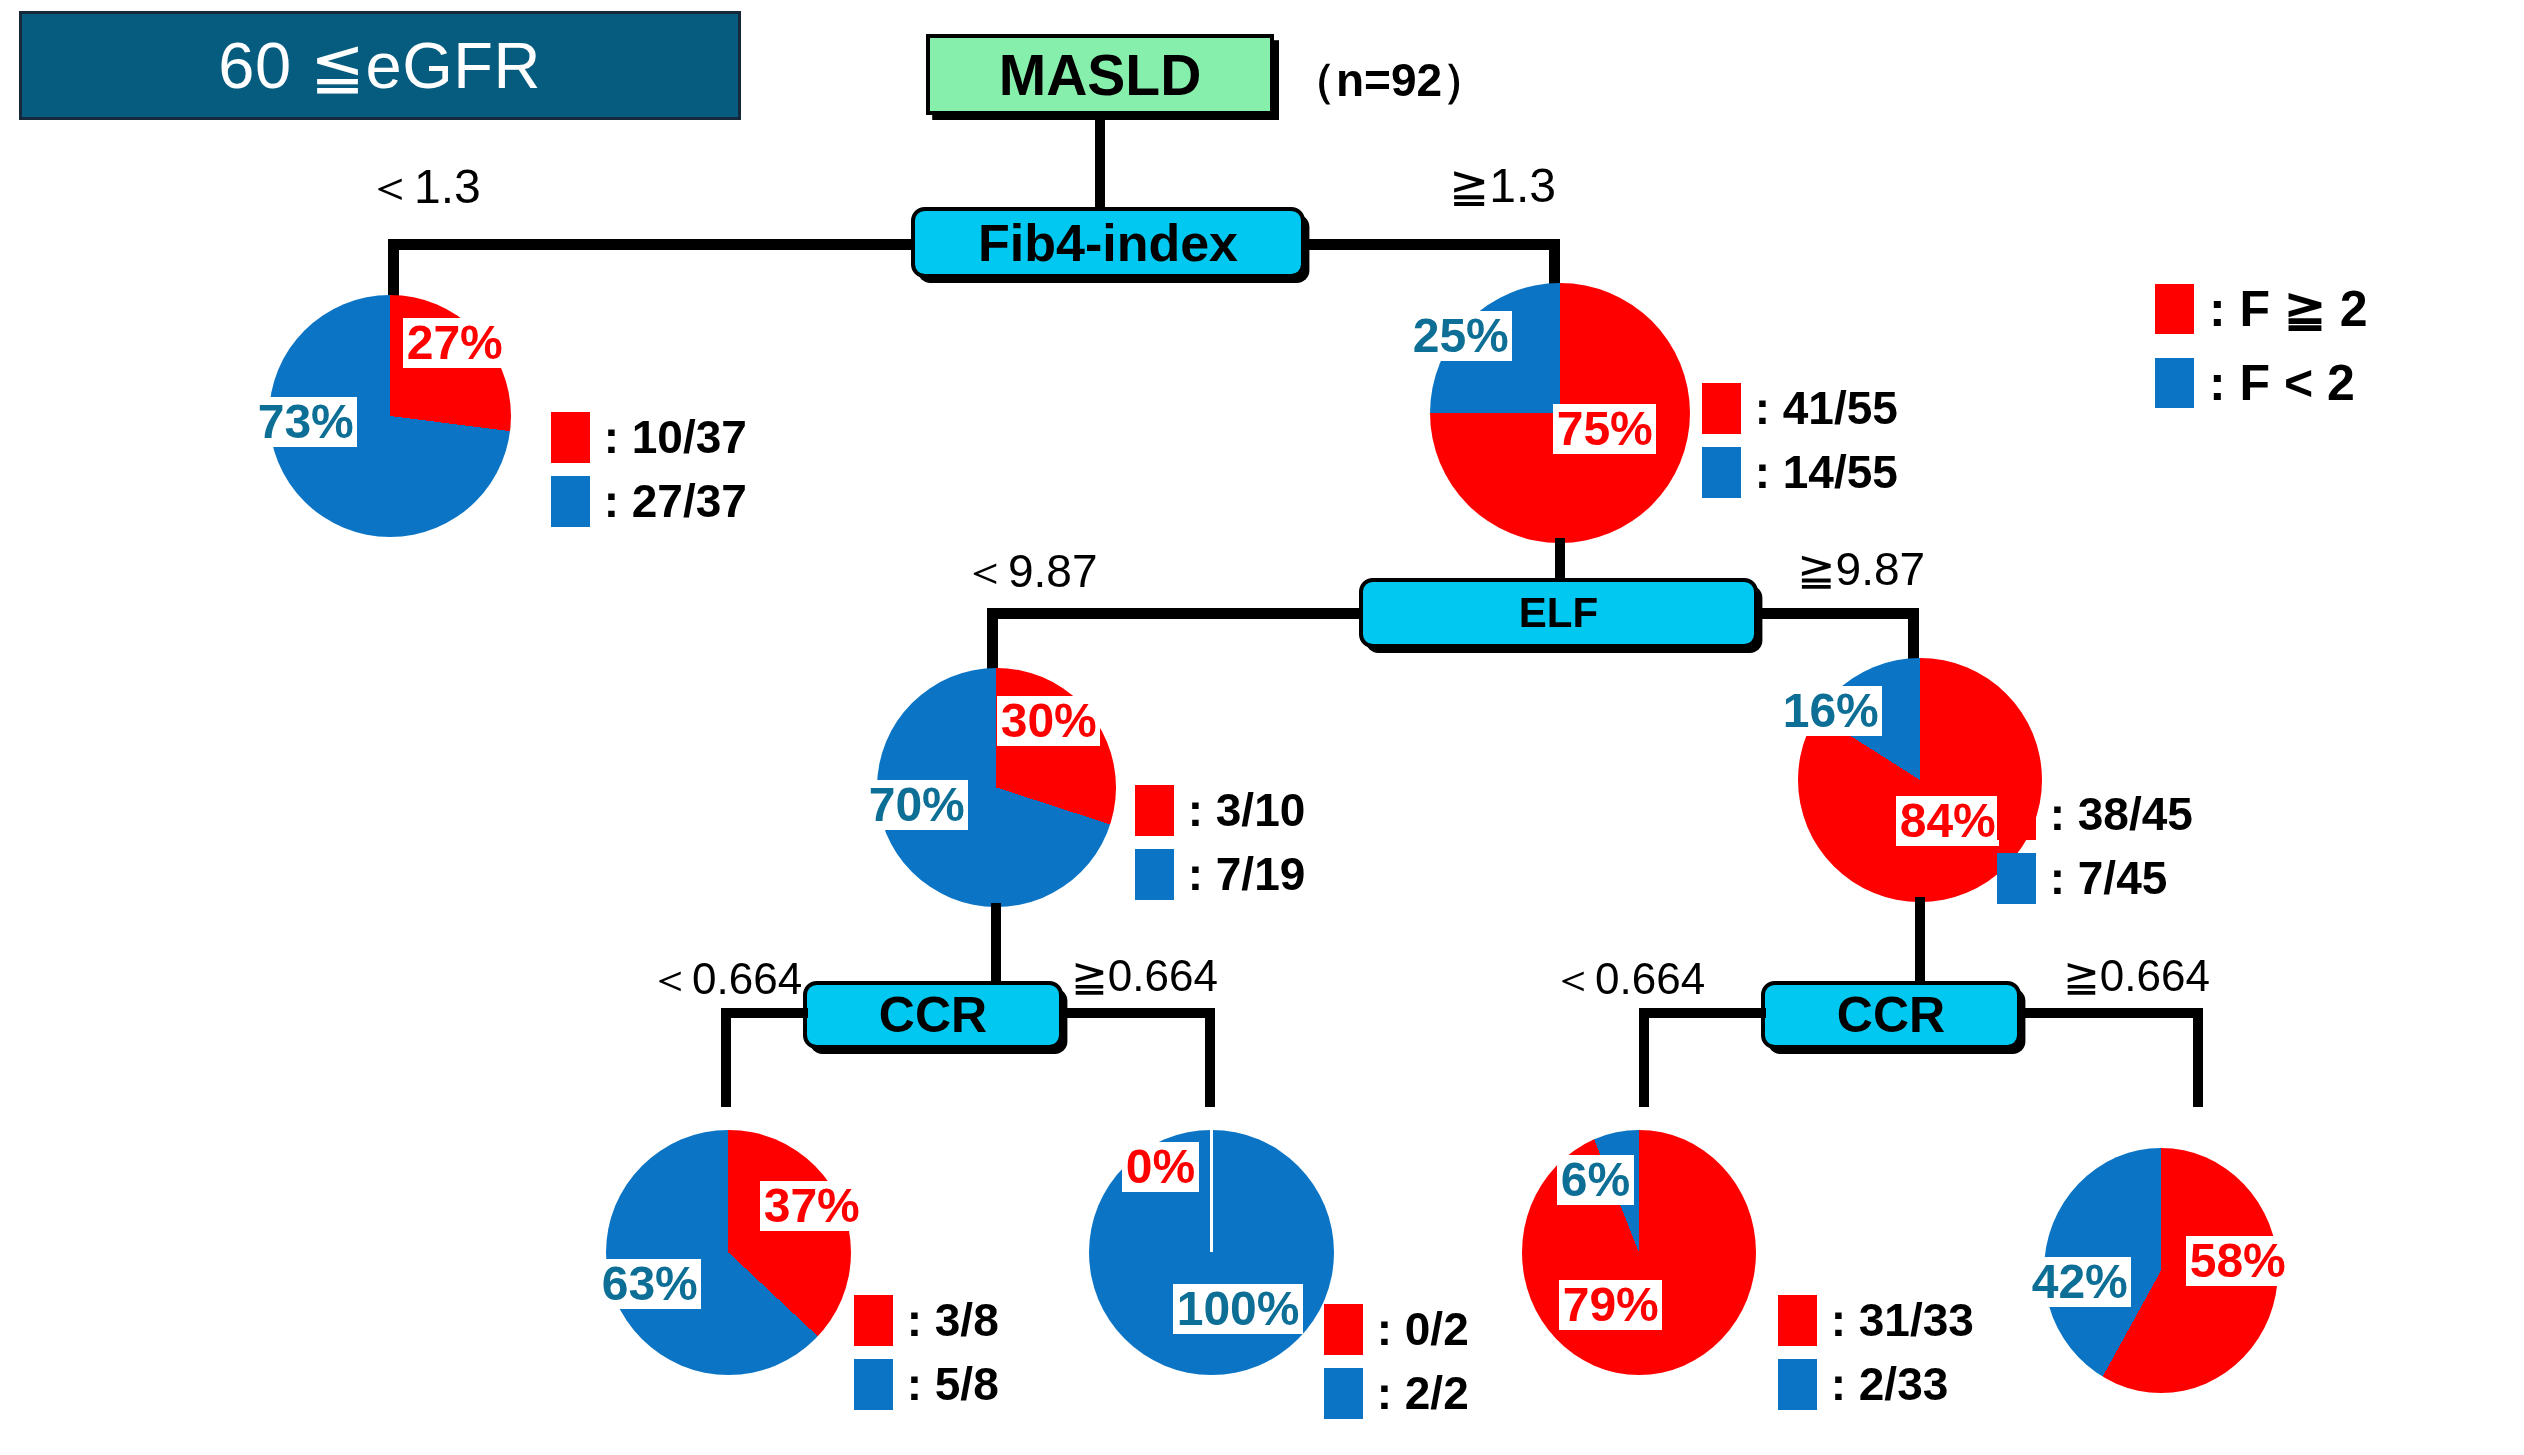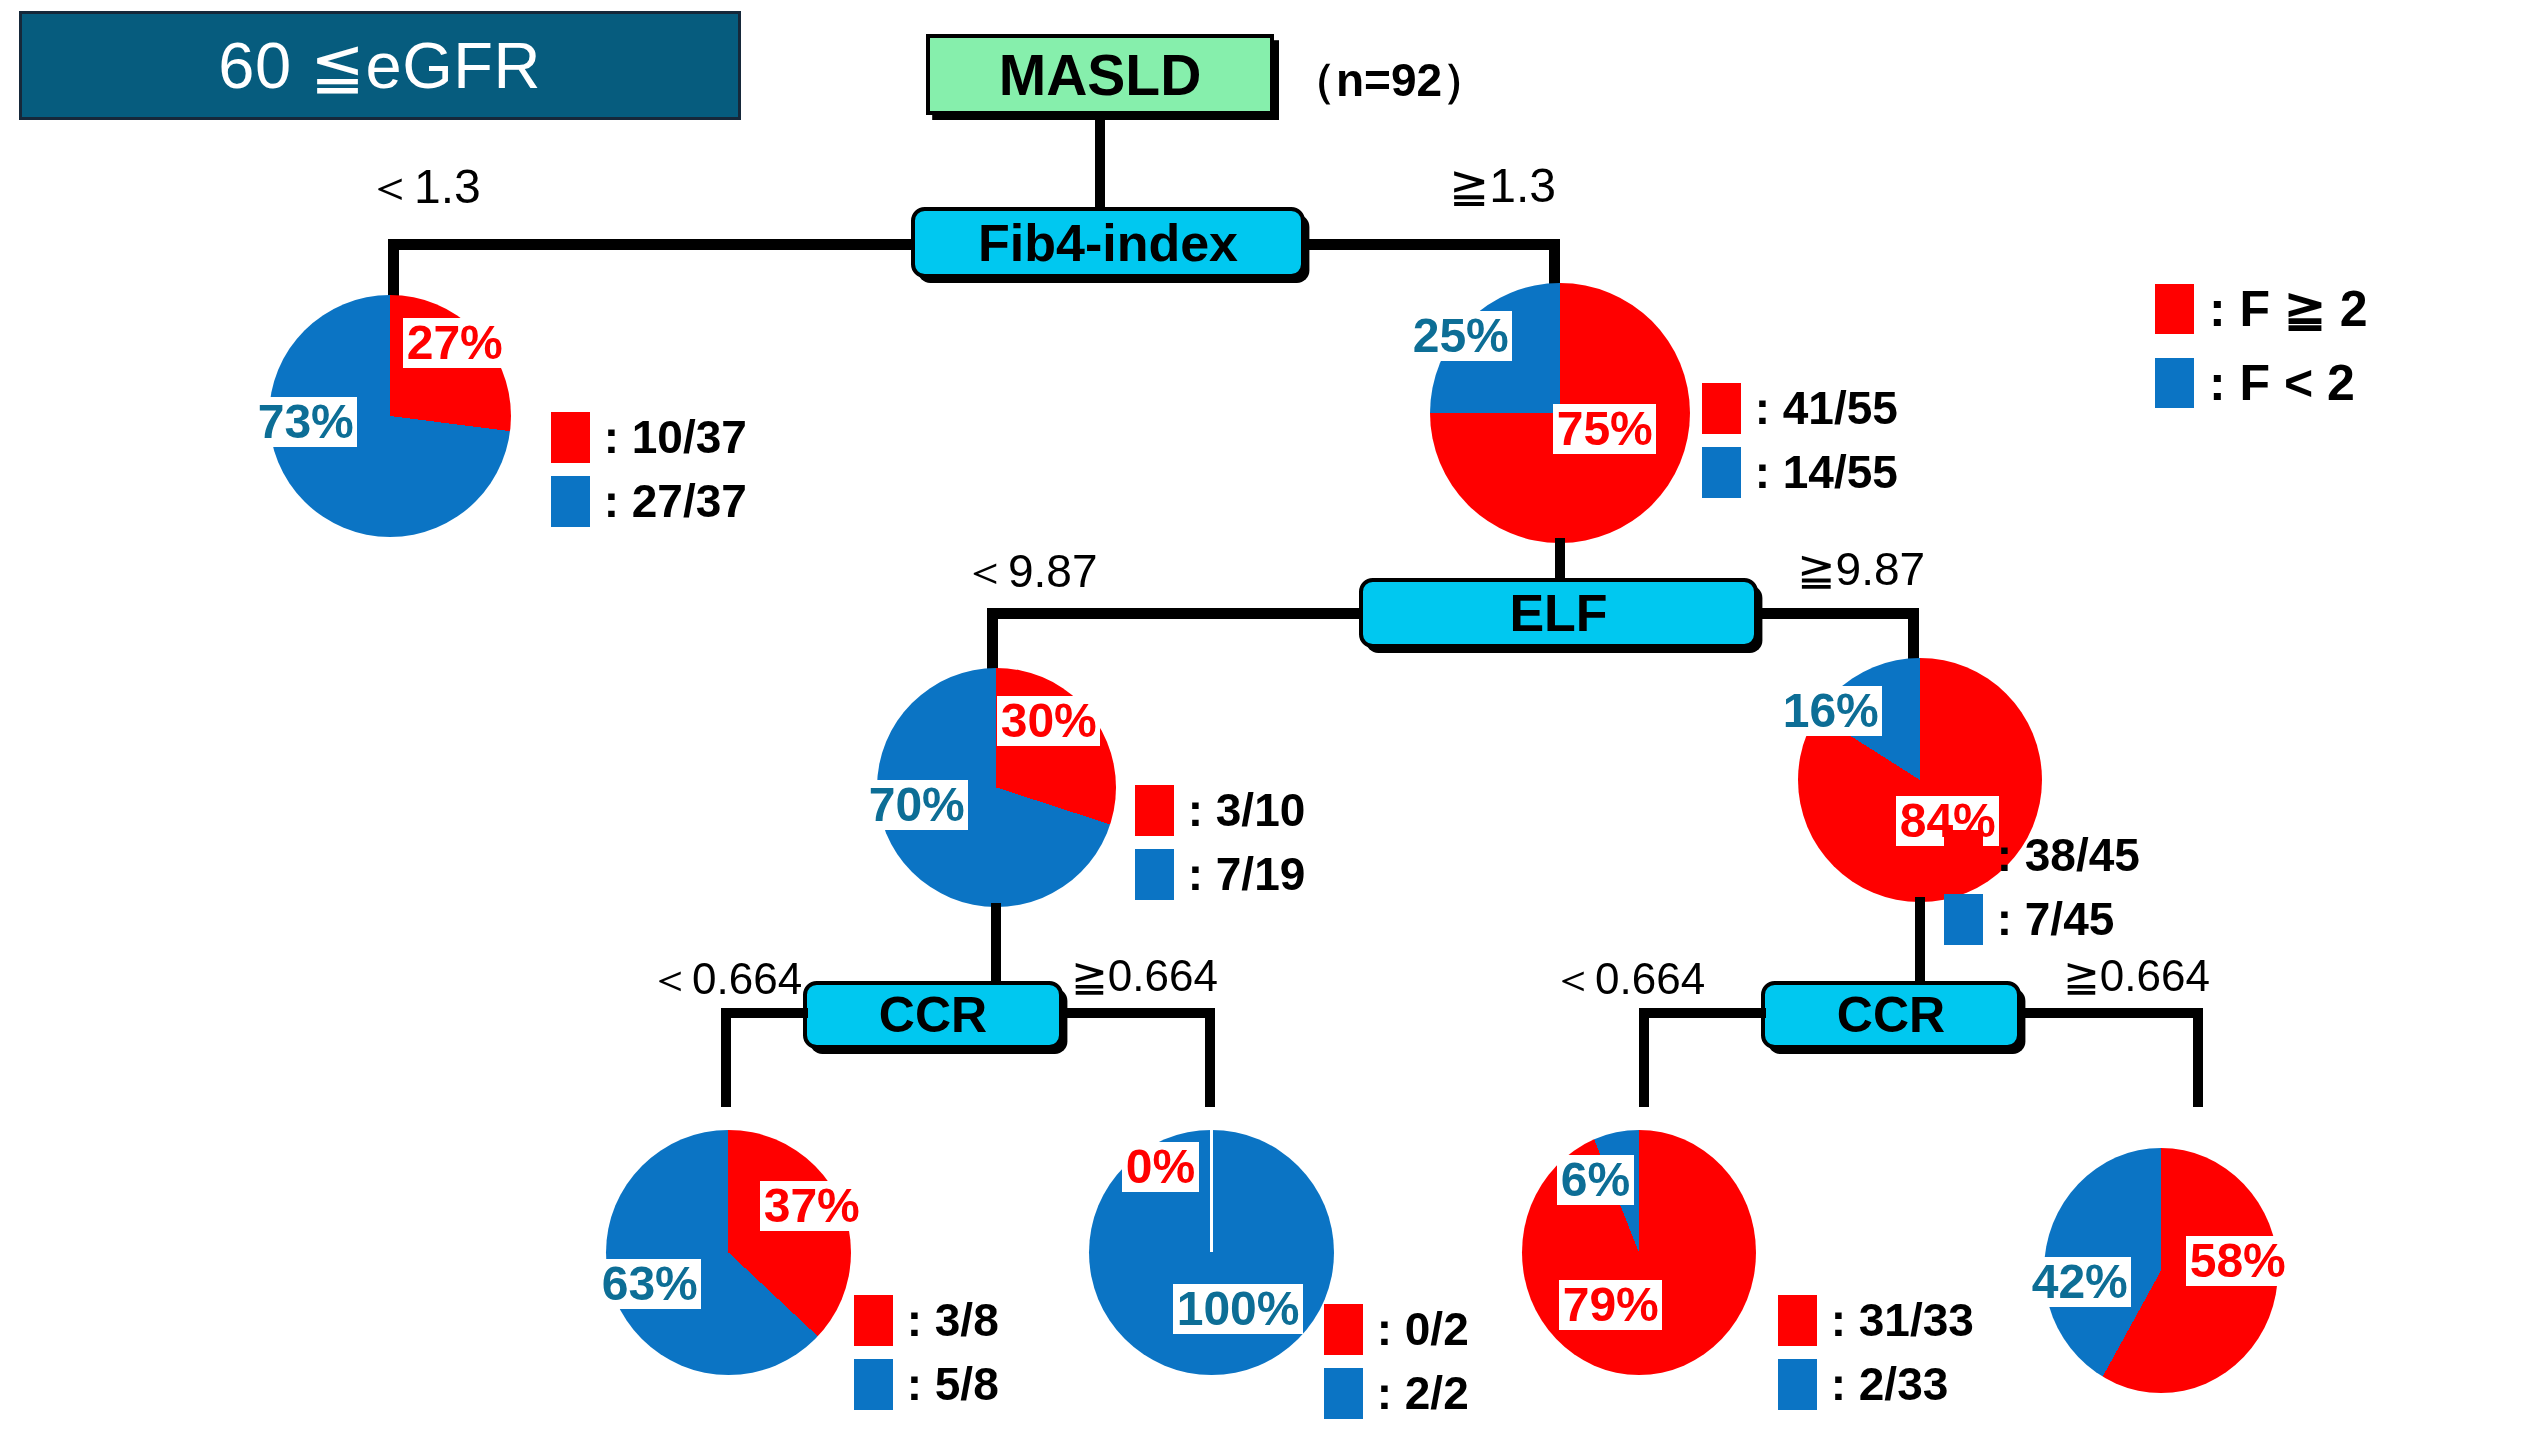--- a/index.html
+++ b/index.html
@@ -154,21 +154,21 @@
       <span class="txt" style="font-size:46px;">: 41/55</span>
       </div>
     <div class="row">
         <span class="sw sw-blue"></span>
       <span class="txt" style="font-size:46px;">: 14/55</span>
       </div>
   </div>
 
   <div class="ln lnv" style="left:1555px;top:538px;width:10px;height:71px;"></div>
 
-  <div class="node node-split" style="left:1359px;top:578px;width:399px;height:70px;font-size:52px;">
+  <div class="node node-split" style="left:1359px;top:578px;width:399px;height:70px;font-size:42px;">
     <span>ELF</span>
   </div>
 
   <div class="ln lnh" style="left:987px;top:608px;width:376px;height:10.6px;"></div>
   <div class="ln lnh" style="left:1755px;top:608px;width:164px;height:10.6px;"></div>
   <div class="ln lnv" style="left:987px;top:608px;width:10.6px;height:62px;"></div>
   <div class="ln lnv" style="left:1908px;top:608px;width:10.6px;height:62px;"></div>
 
   <div class="cond" style="left:962px;top:541px;font-size:46px;">＜9.87</div>
   <div class="cond" style="left:1797px;top:542px;font-size:46px;">≧9.87</div>
@@ -185,21 +185,21 @@
     <div class="row">
         <span class="sw sw-blue"></span>
       <span class="txt" style="font-size:46px;">: 7/19</span>
       </div>
   </div>
 
   <div class="pie" style="left:1798px;top:658px;width:244px;height:244px;
               background:conic-gradient(#FF0000 0deg 302.4deg, #0B74C4 302.4deg 360deg);"></div>
   <div class="pct pct-blue" style="left:1779px;top:686px;font-size:48px;">16%</div>
   <div class="pct pct-red" style="left:1896px;top:796px;font-size:48px;">84%</div>
-  <div class="minileg" style="left:1944px;top:787px;margin-top:41px;">
+  <div class="minileg" style="left:1997px;top:787px;">
     <div class="row">
         <span class="sw sw-red"></span>
       <span class="txt" style="font-size:46px;">: 38/45</span>
       </div>
     <div class="row">
         <span class="sw sw-blue"></span>
       <span class="txt" style="font-size:46px;">: 7/45</span>
       </div>
   </div>
 

